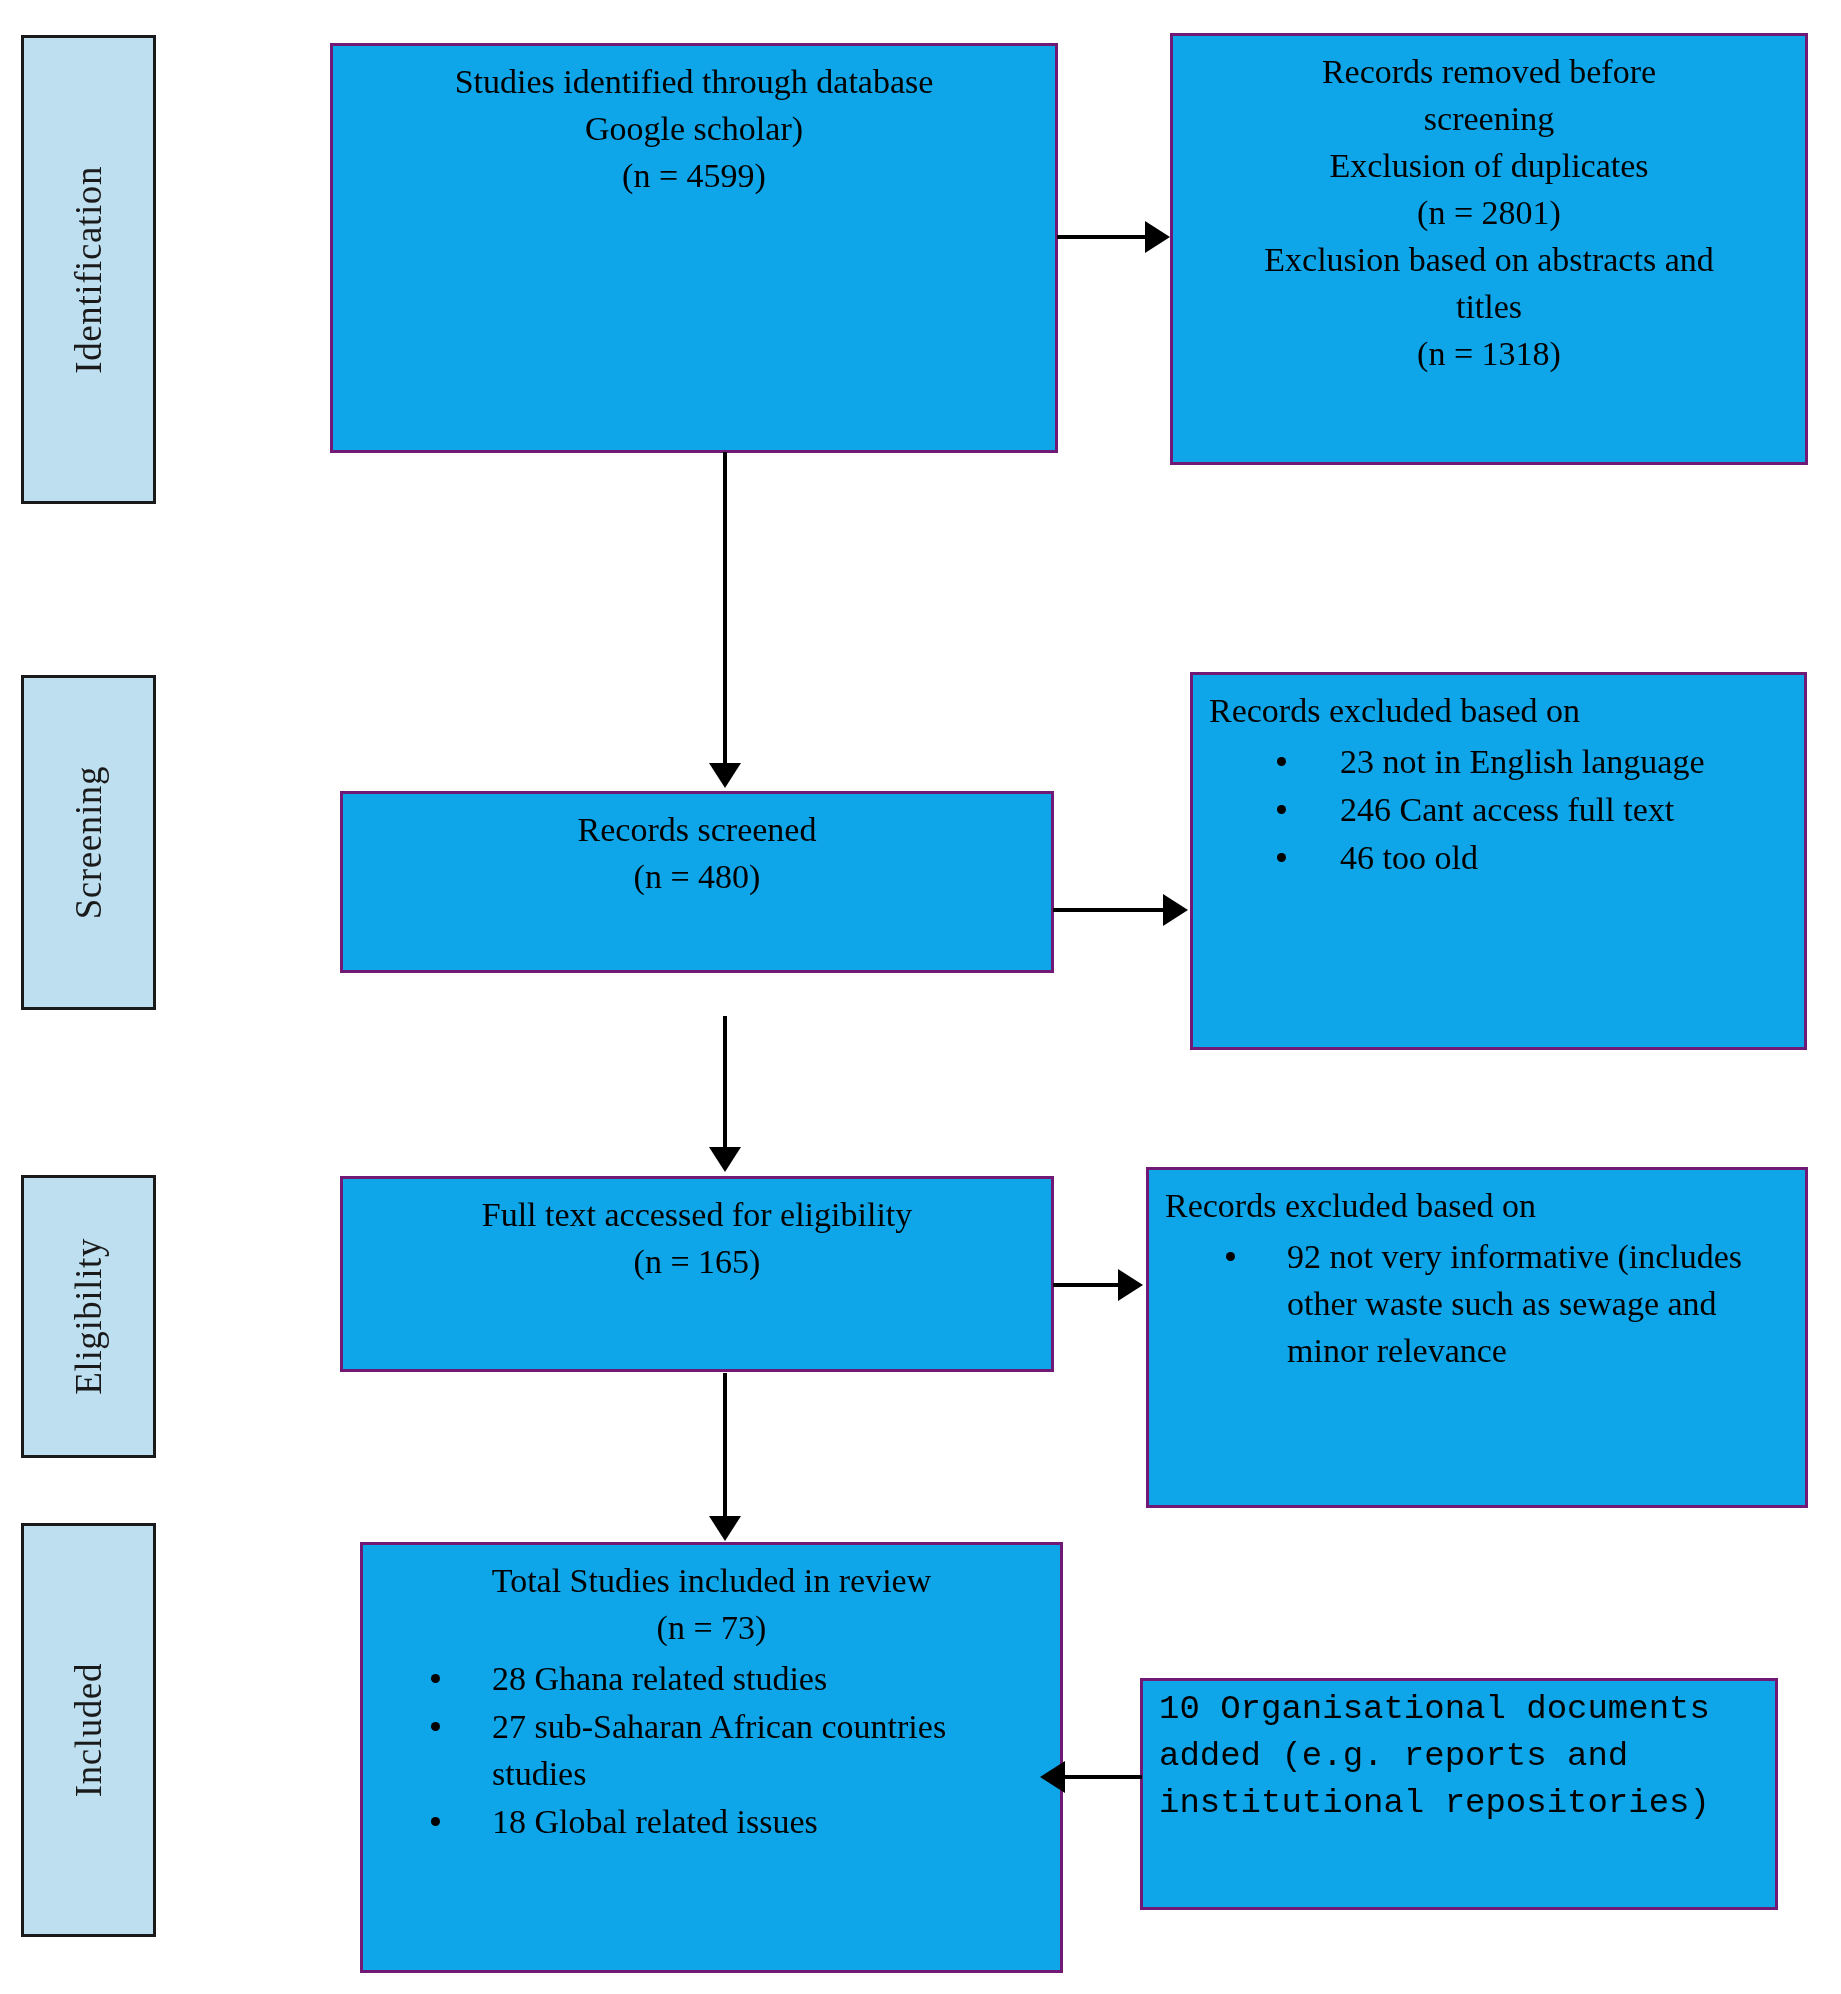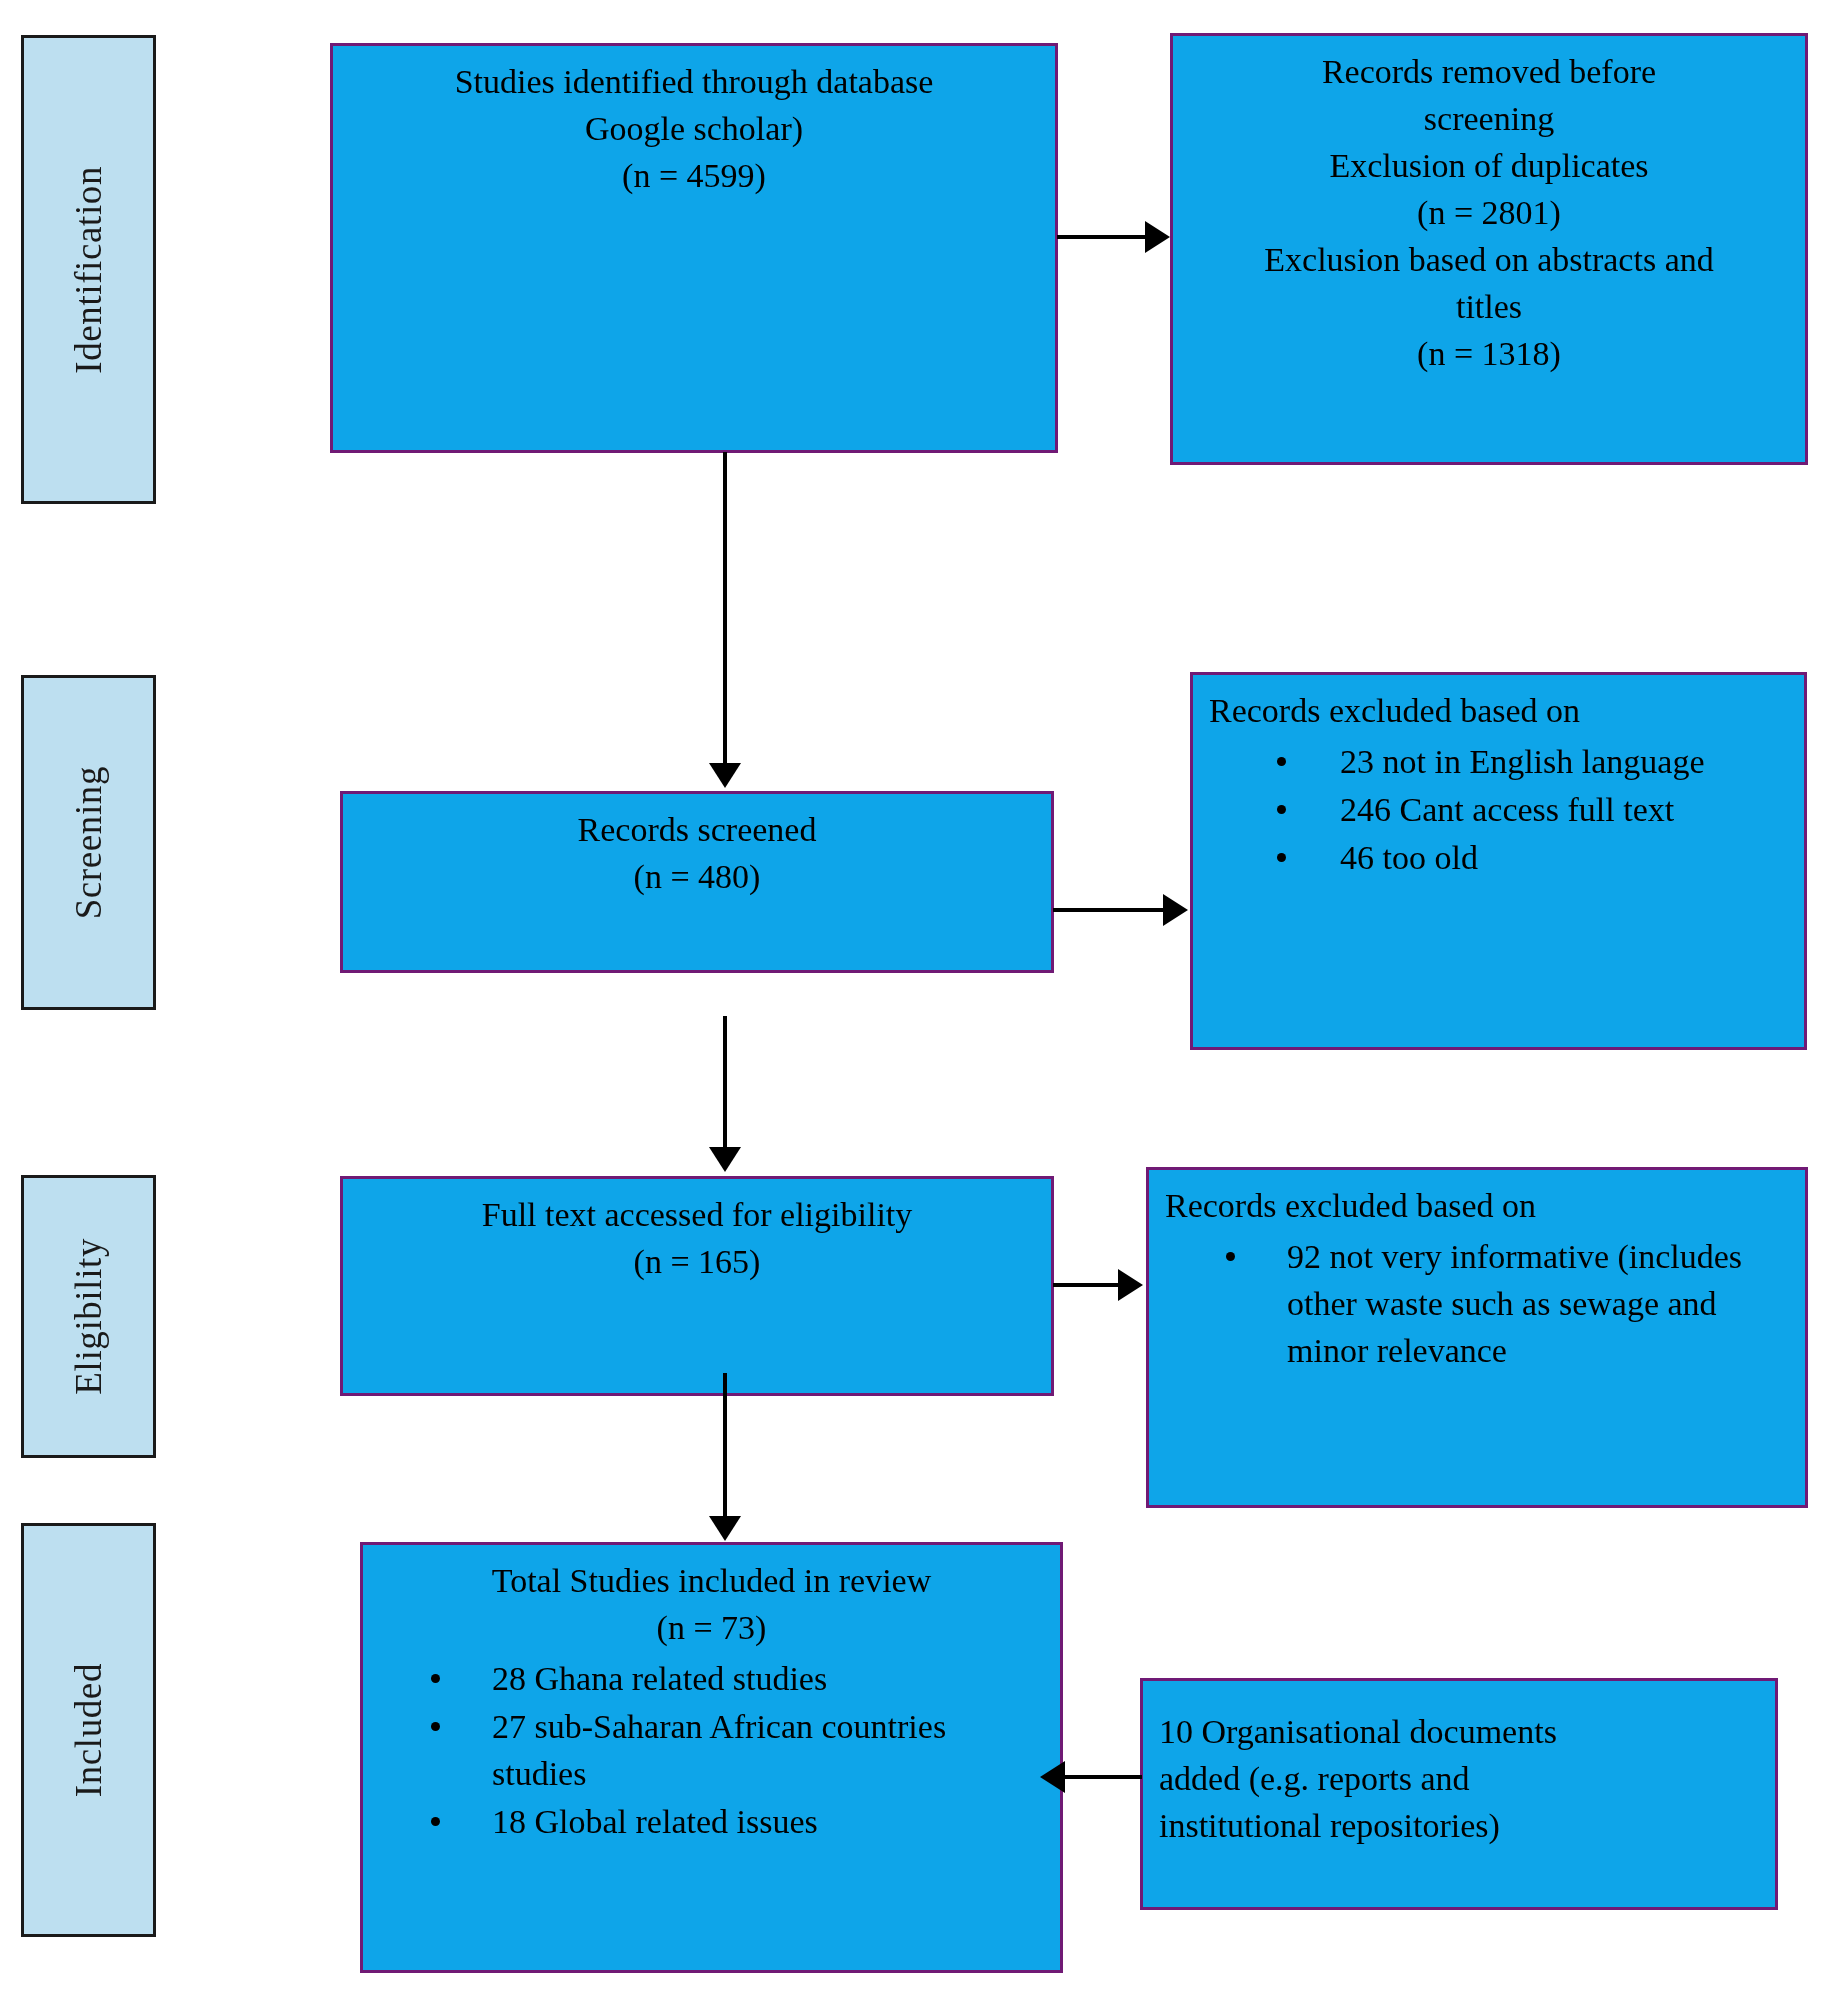--- a/index.html
+++ b/index.html
@@ -52,21 +52,21 @@
   .node-inner {
     padding: 13.4px 16px 0 16px;
   }
   .node.center .node-inner {
     text-align: center;
   }
   .node .line {
     font-size: 34px;
     line-height: 1.38;
   }
-  .node.small-pad .node-inner { padding-top: 28px; }
+  .node.small-pad .node-inner { padding-top: 5px; font-family: Liberation Mono, monospace; }
 
   
   ul.bullets {
     margin: 3.7px 0 0 0;
     padding: 0;
     list-style: none;
   }
   ul.bullets li {
     position: relative;
     font-size: 34px;
@@ -205,21 +205,21 @@
       </ul>
     </div>
   </div>
 
   <div class="hline" style="left:1053px; top:908px; width:113px;"></div>
   <div class="arrow-right" style="left:1163px; top:894px;"></div>
 
   <div class="vline" style="left:723px; top:1016px; width:4.3px; height:134px;"></div>
   <div class="arrow-down" style="left:709px; top:1147px;"></div>
 
-  <div class="node center" style="left:340px; top:1176px; width:714px; height:220px;">
+  <div class="node center" style="left:340px; top:1176px; width:714px; height:196px;">
     <div class="node-inner">
       <div class="line">Full text accessed for eligibility</div>
       <div class="line">(n = 165)</div>
     </div>
   </div>
 
   <div class="node blk-indent-b" style="left:1146px; top:1167px; width:662px; height:341px;">
     <div class="node-inner">
       <div class="line heading-left">Records excluded based on</div>
       <ul class="bullets">

